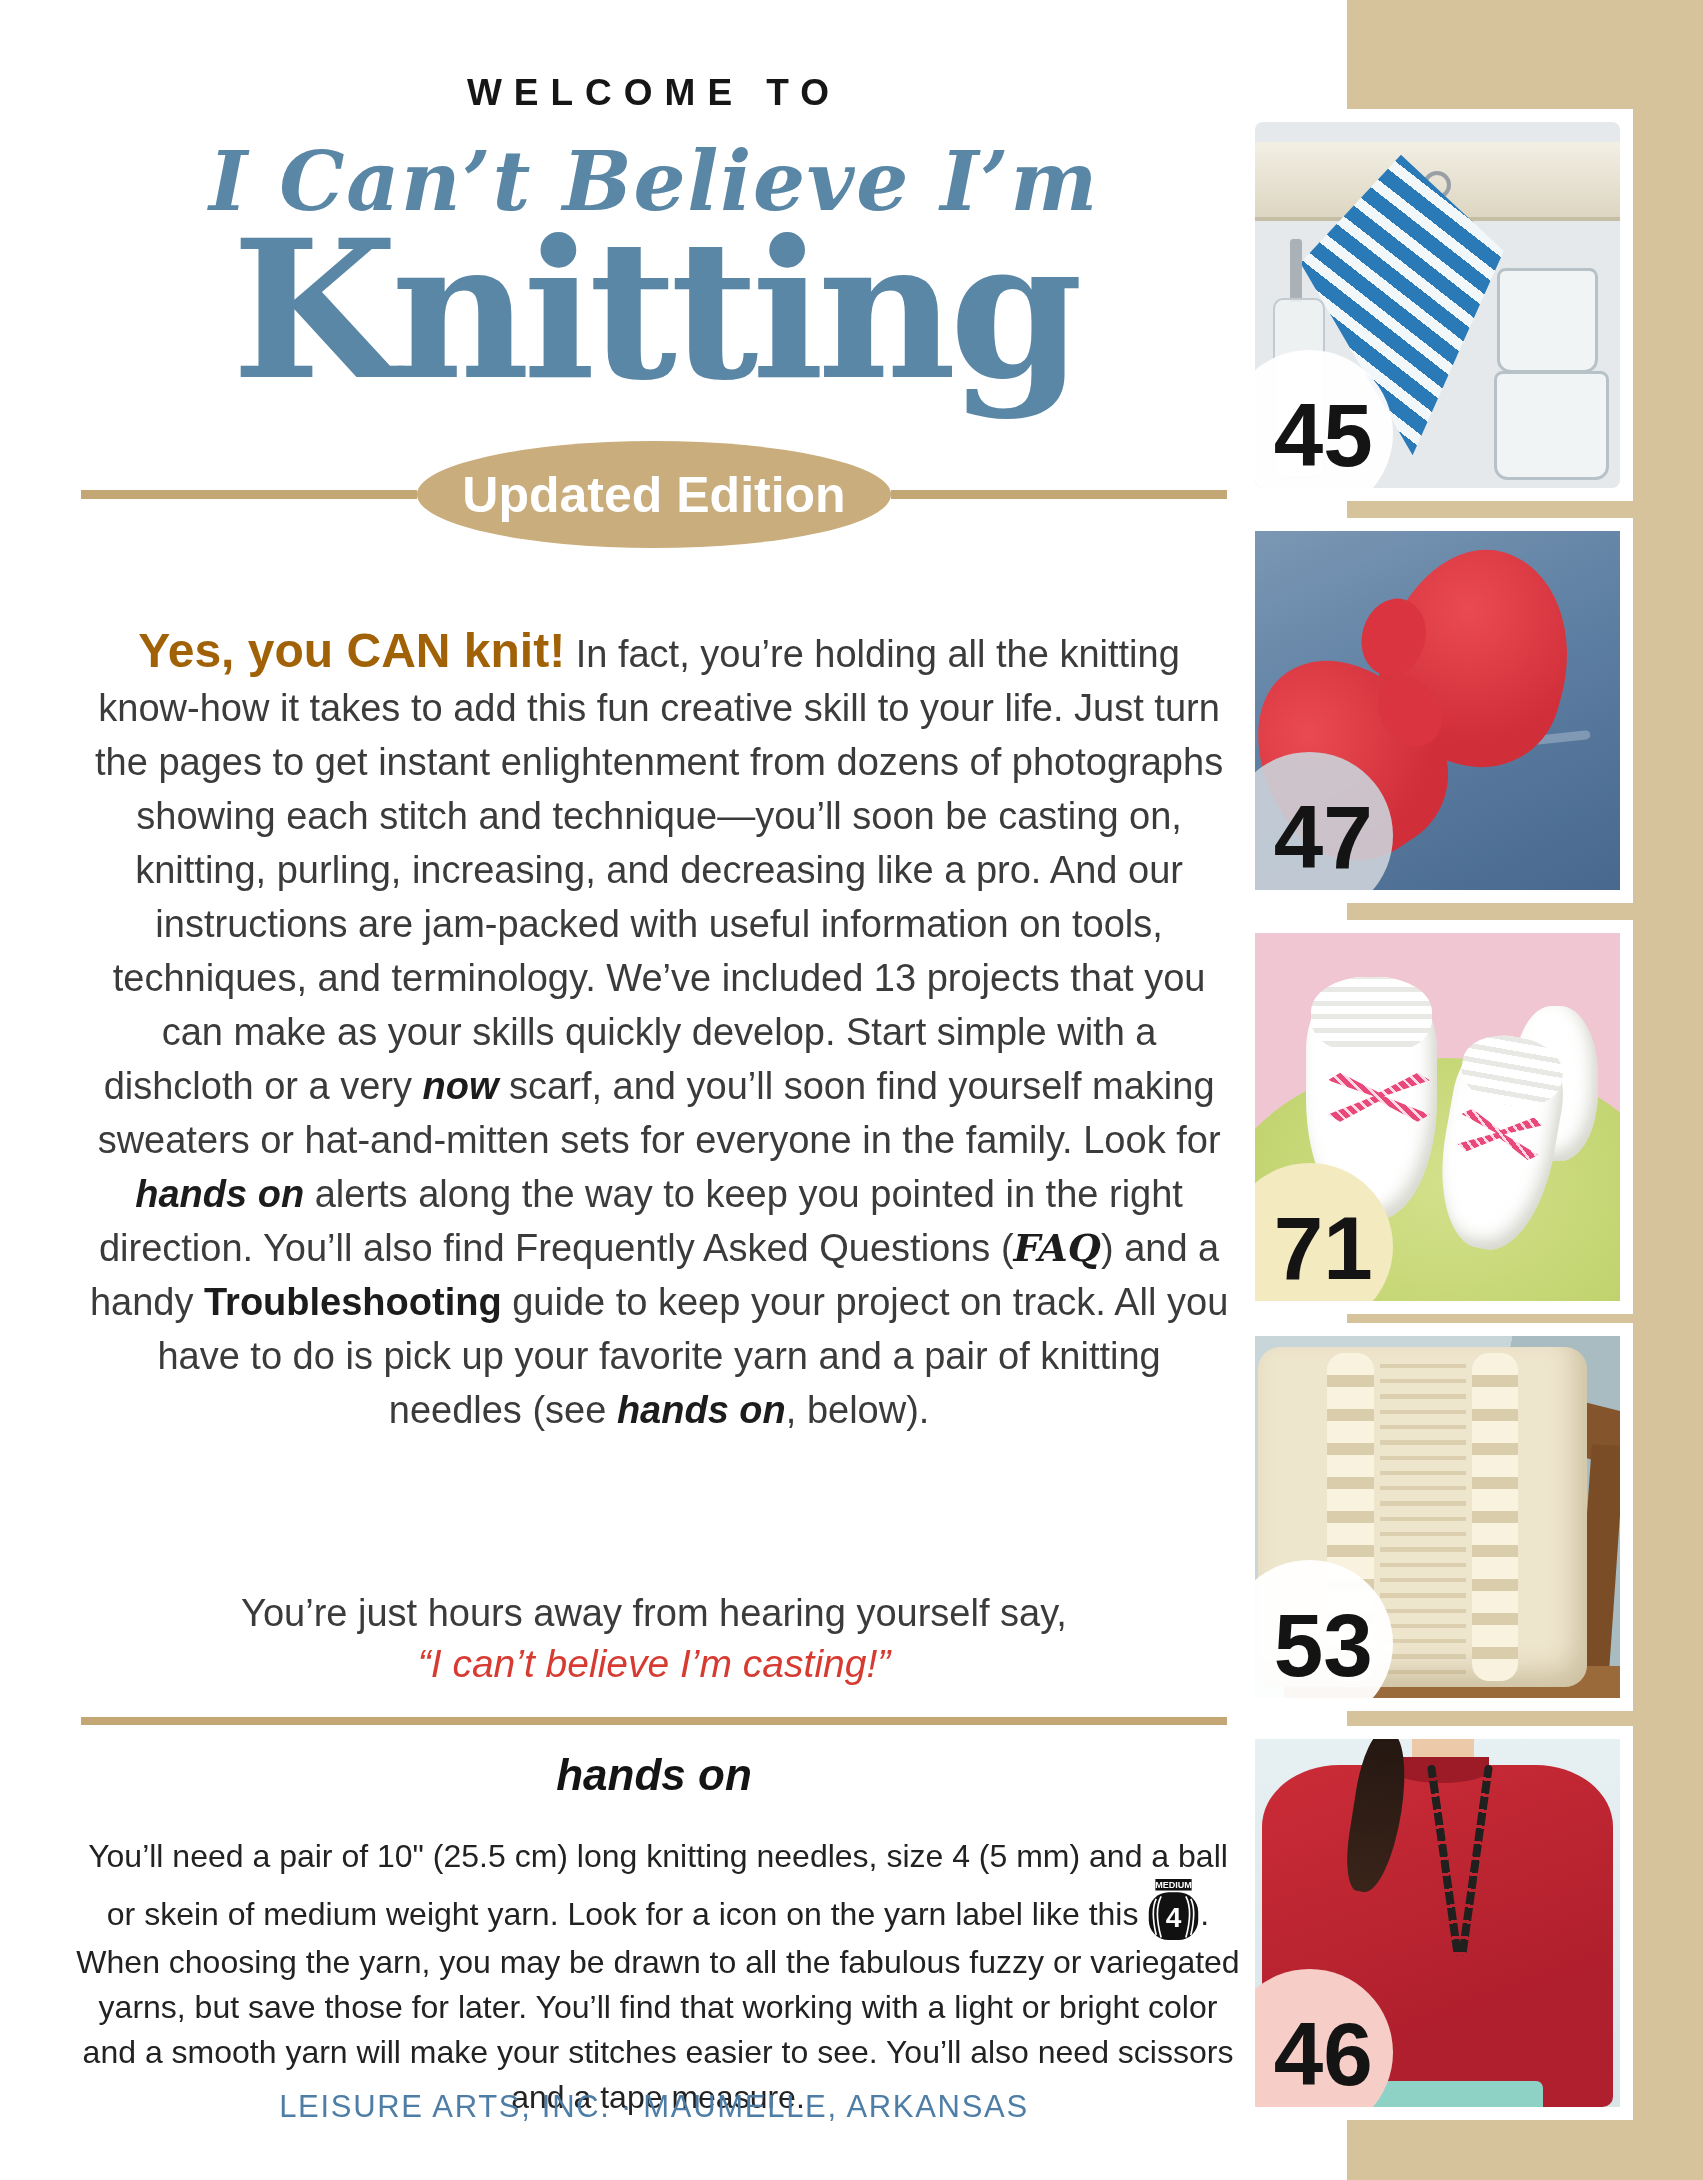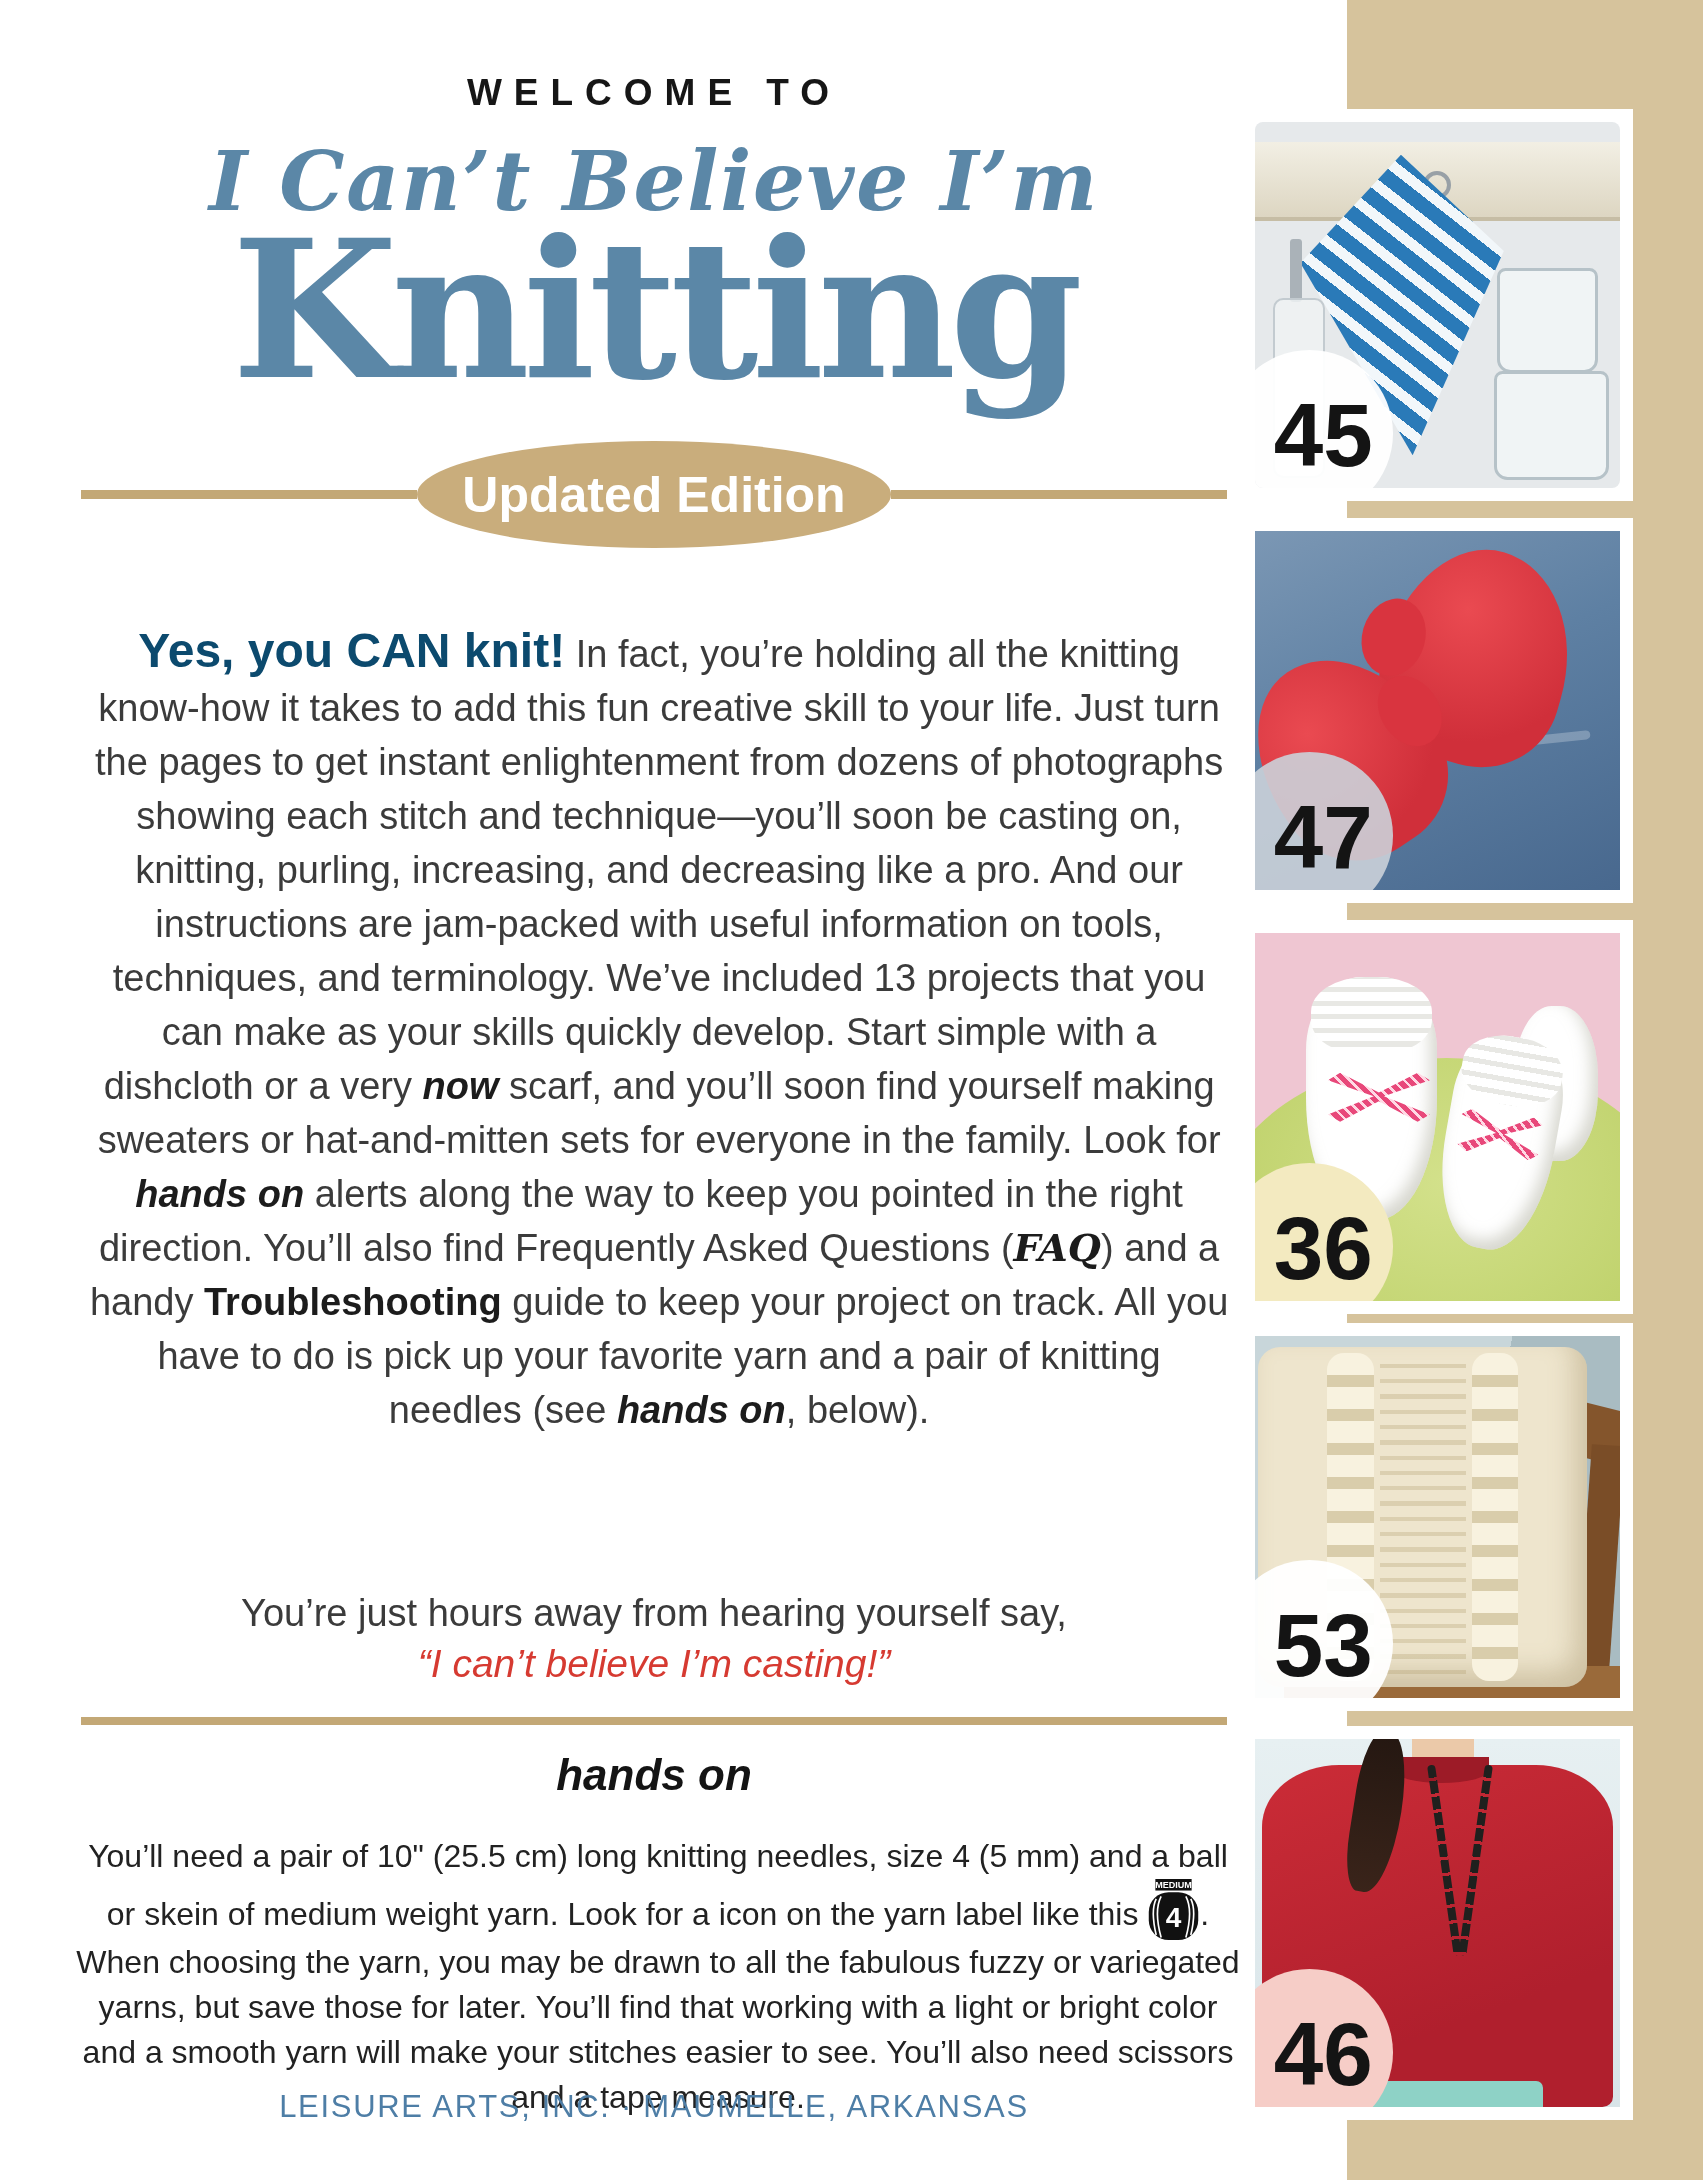--- a/index.html
+++ b/index.html
@@ -23,21 +23,21 @@
   .title-main{top:215px;font-family:"DejaVu Serif", serif;font-weight:700;font-size:191px;
     line-height:1;color:#5b87a7;letter-spacing:-6.8px;}
 
   .badge-row{top:441px;height:107px;display:flex;align-items:center;}
   .badge-line{flex:1;height:8.5px;background:#c3a876;}
   .badge-oval{width:474px;height:107px;background:#c9ad7c;border-radius:50%;
     display:flex;align-items:center;justify-content:center;flex:0 0 auto;}
   .badge-text{color:#ffffff;font-size:50px;font-weight:700;letter-spacing:0px;}
 
   .intro{top:586px;font-size:38px;line-height:54px;color:#3b3b3b;padding:0 5.1px;}
-  .intro .lead{font-size:48px;font-weight:700;color:#0c4a6e;}
+  .intro .lead{font-size:48px;font-weight:700;color:#a16207;}
   .b{font-weight:700;color:#1c1c1c;}
   .bi{font-weight:700;font-style:italic;color:#1c1c1c;}
   .serif-bi{font-family:"DejaVu Serif", serif;font-weight:700;font-style:italic;color:#1c1c1c;}
 
   .closing{top:1586px;font-size:38px;line-height:54px;color:#3b3b3b;}
   .quote{top:1642px;font-size:39px;font-style:italic;color:#d63a31;}
 
   .divider{top:1717px;height:7.7px;background:#c3a876;}
 
   .hands-head{top:1750px;font-size:44px;font-weight:700;font-style:italic;color:#141414;}
@@ -170,21 +170,21 @@
     <div class="bootie bt1">
       <div class="cuff"></div>
     </div>
     <div class="bootie bt3"></div>
     <div class="bootie bt2">
       <div class="cuff"></div>
     </div>
     <div class="bow bw1"></div>
     <div class="bow bw2"></div>
     <div class="num-circle"></div>
-    <div class="num">36</div>
+    <div class="num">71</div>
   </div>
 </div>
 
 <div class="photo p53">
   <div class="ph-inner s53">
     <div class="chair-back"></div>
     <div class="chair-leg"></div>
     <div class="seat"></div>
     <div class="pillow">
       <div class="cable c1"></div>

